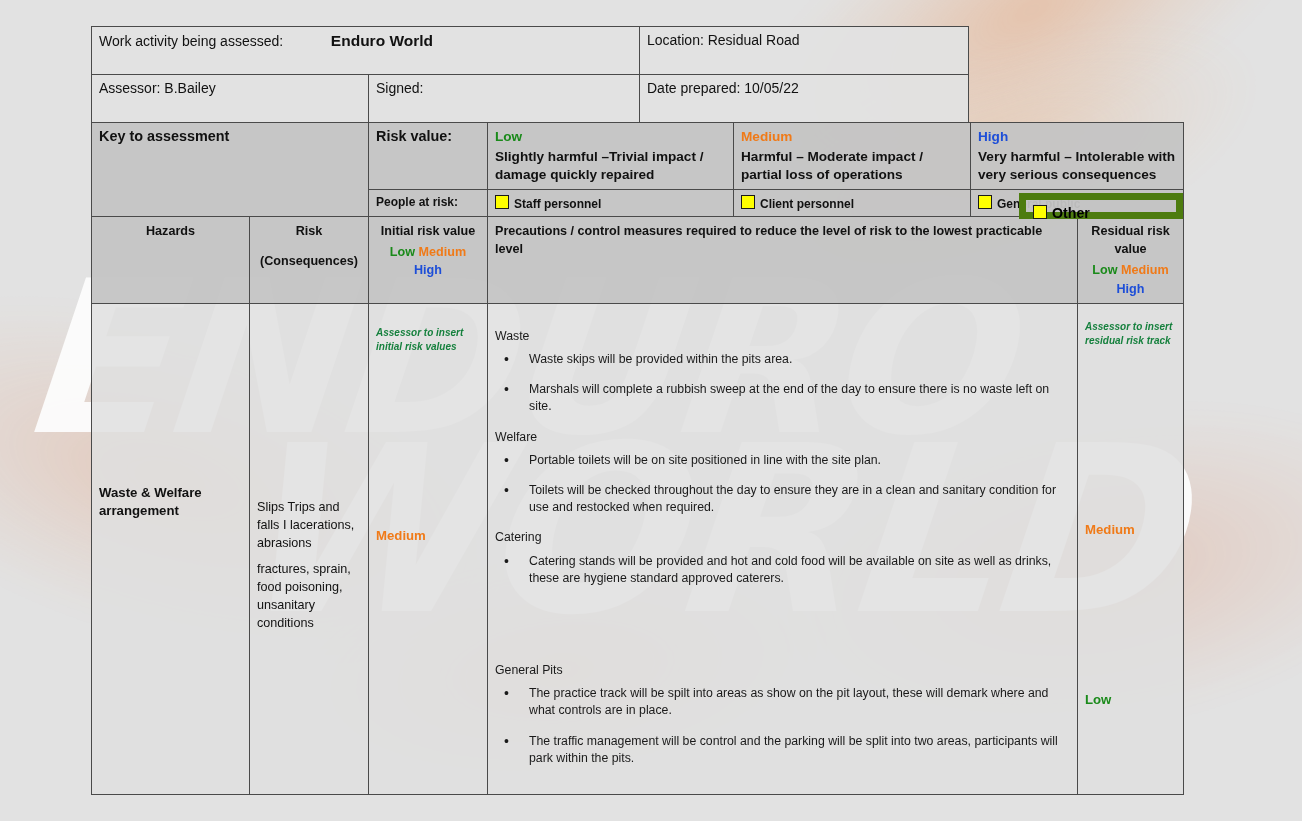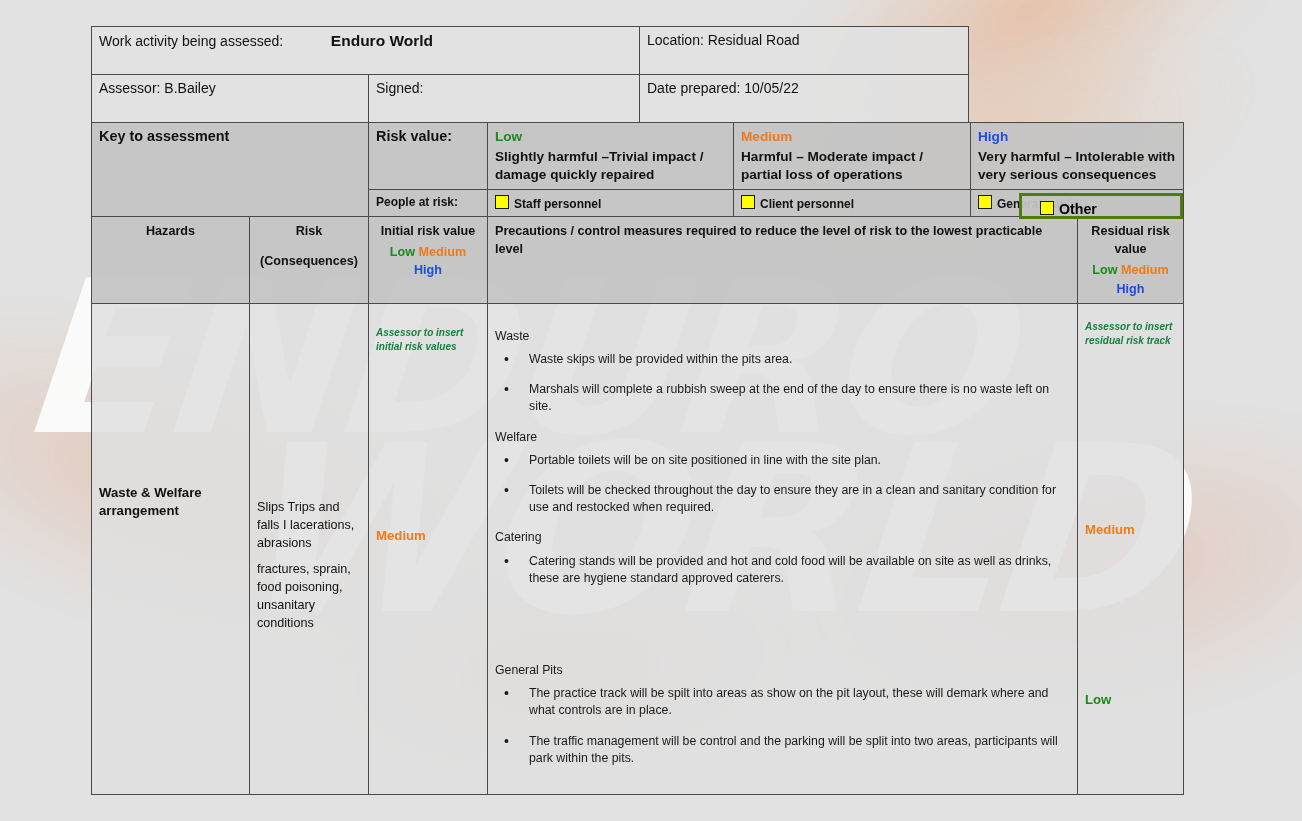--- a/index.html
+++ b/index.html
@@ -277,22 +277,22 @@
           <span class="chk"></span><span>Client personnel</span>
         </td>
         <td class="people-cell">
           <span class="chk"></span><span>General public</span>
         </td>
       </tr>
     </tbody>
   </table>
 
   <div style="position:absolute; left:928px; top:167px; width:164px; height:26px;
-              border:3px solid #4d7c0f; background:rgba(196,196,196,.95);
-              font-weight:bold; font-size:14.2px; padding:5px 18px; box-sizing:border-box; white-space:nowrap;">
+              border:7px solid #4d7c0f; background:rgba(196,196,196,.95);
+              font-weight:bold; font-size:14.2px; padding:5px 7px; box-sizing:border-box; white-space:nowrap;">
     <span class="chk"></span><span>Other</span>
   </div>
 
   <table style="margin-top:-1px">
     <colgroup>
       <col style="width:158px">
         <col style="width:119px">
         <col style="width:119px">
       <col style="width:590px">
         <col style="width:106px">

